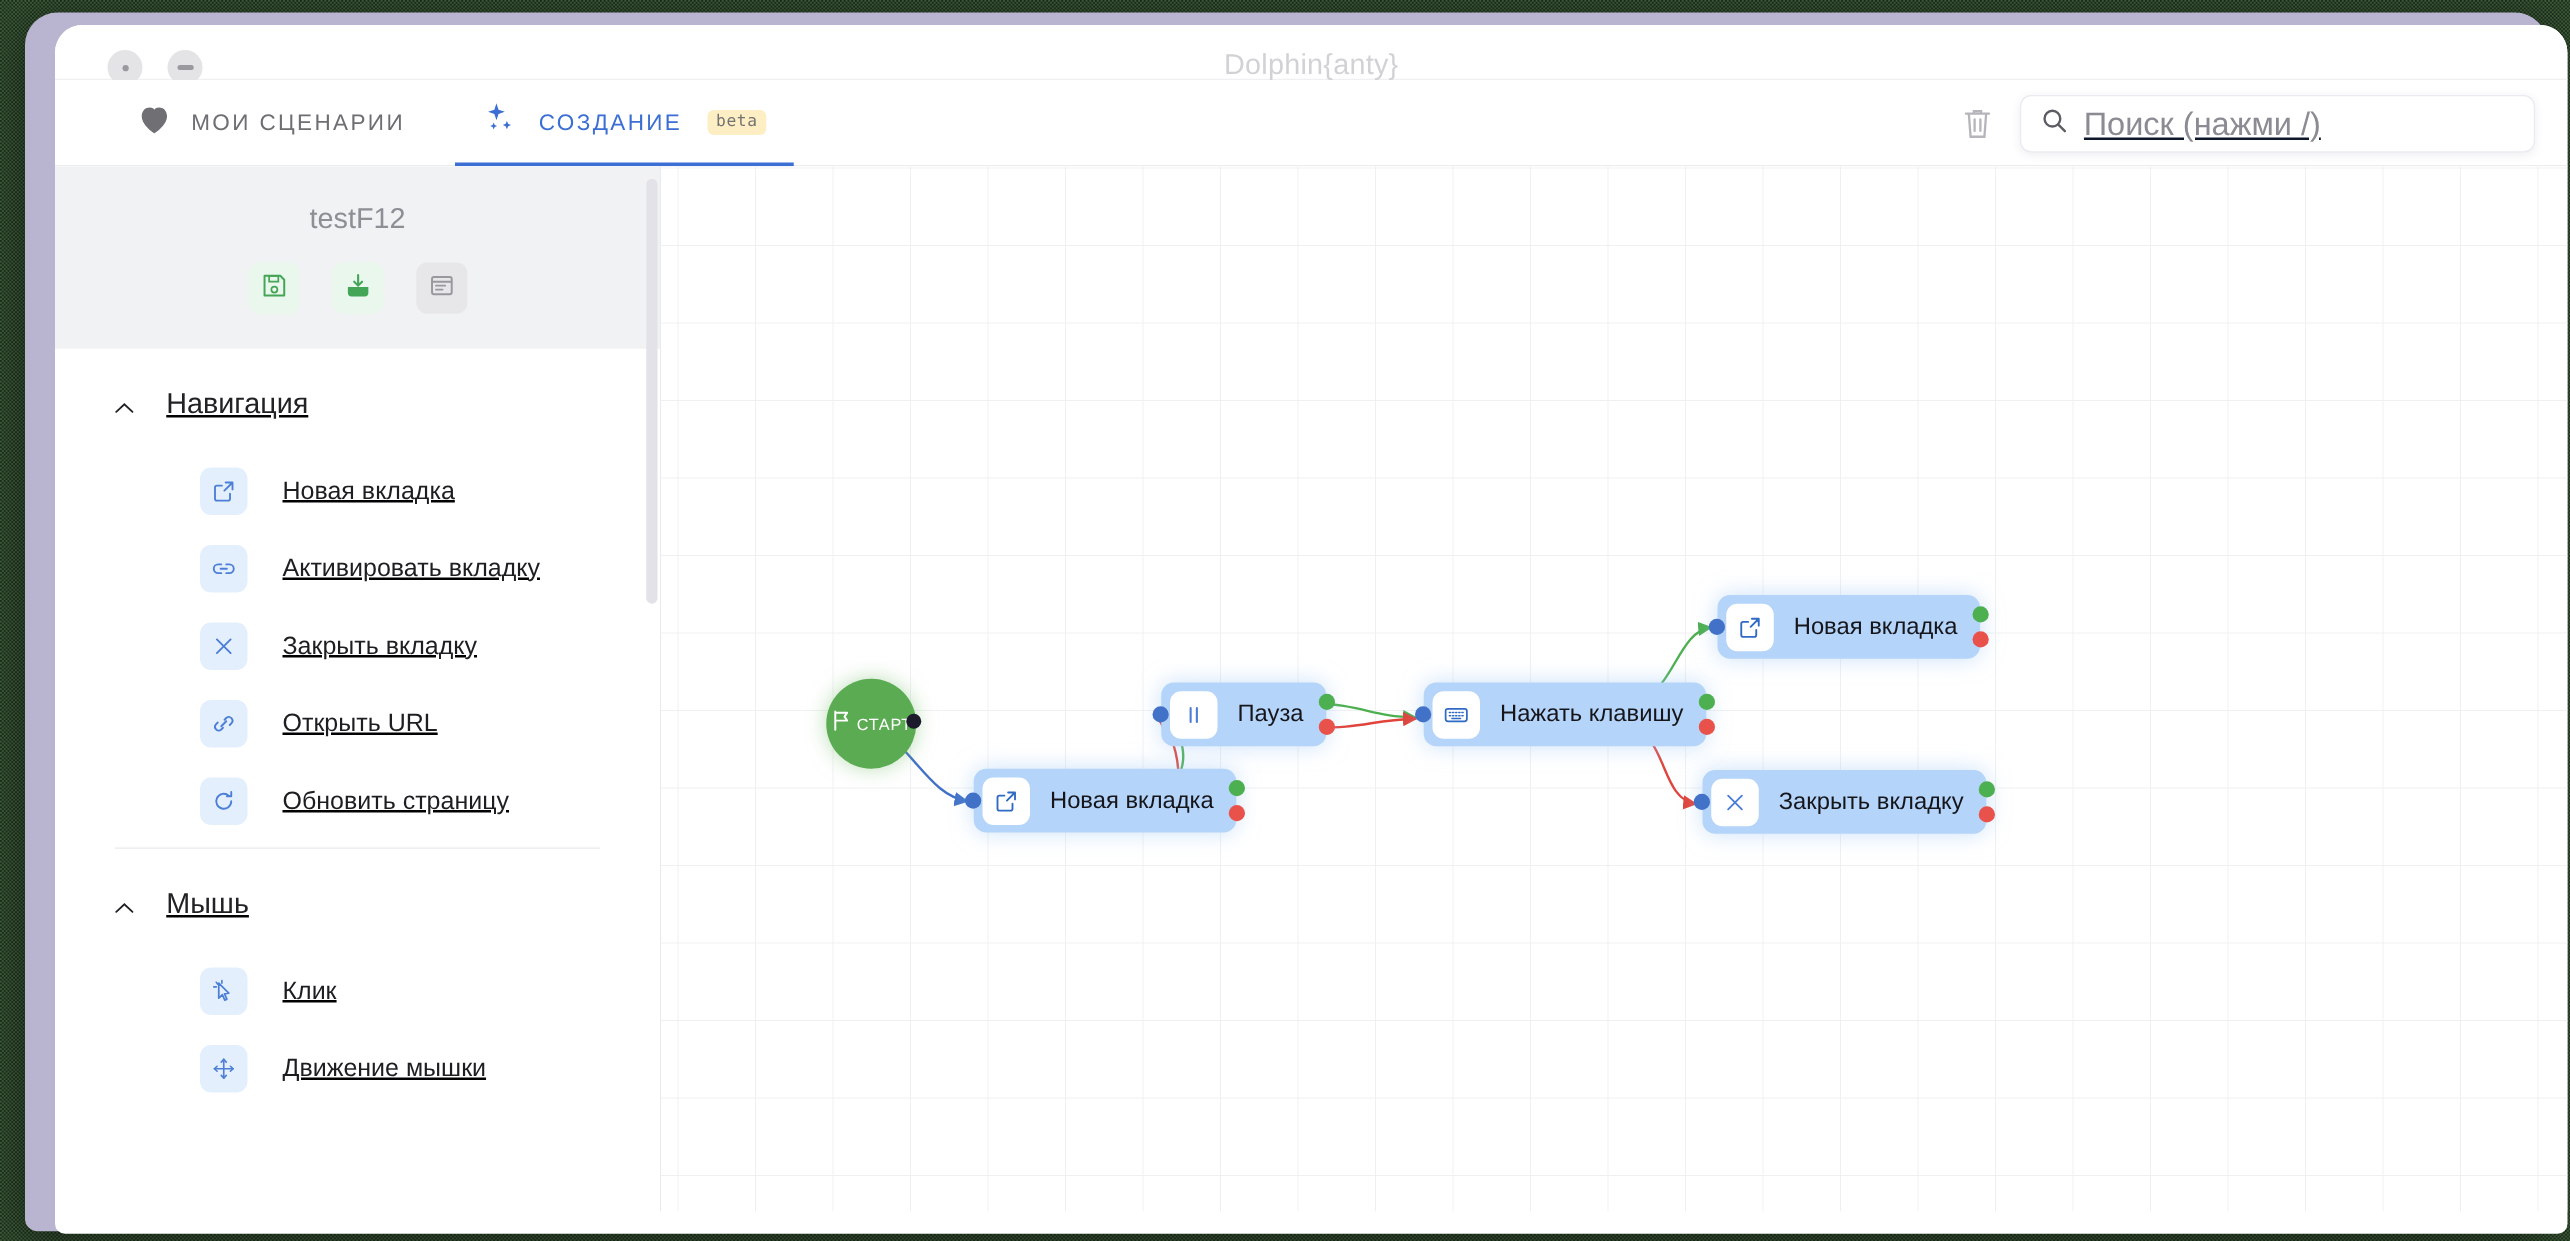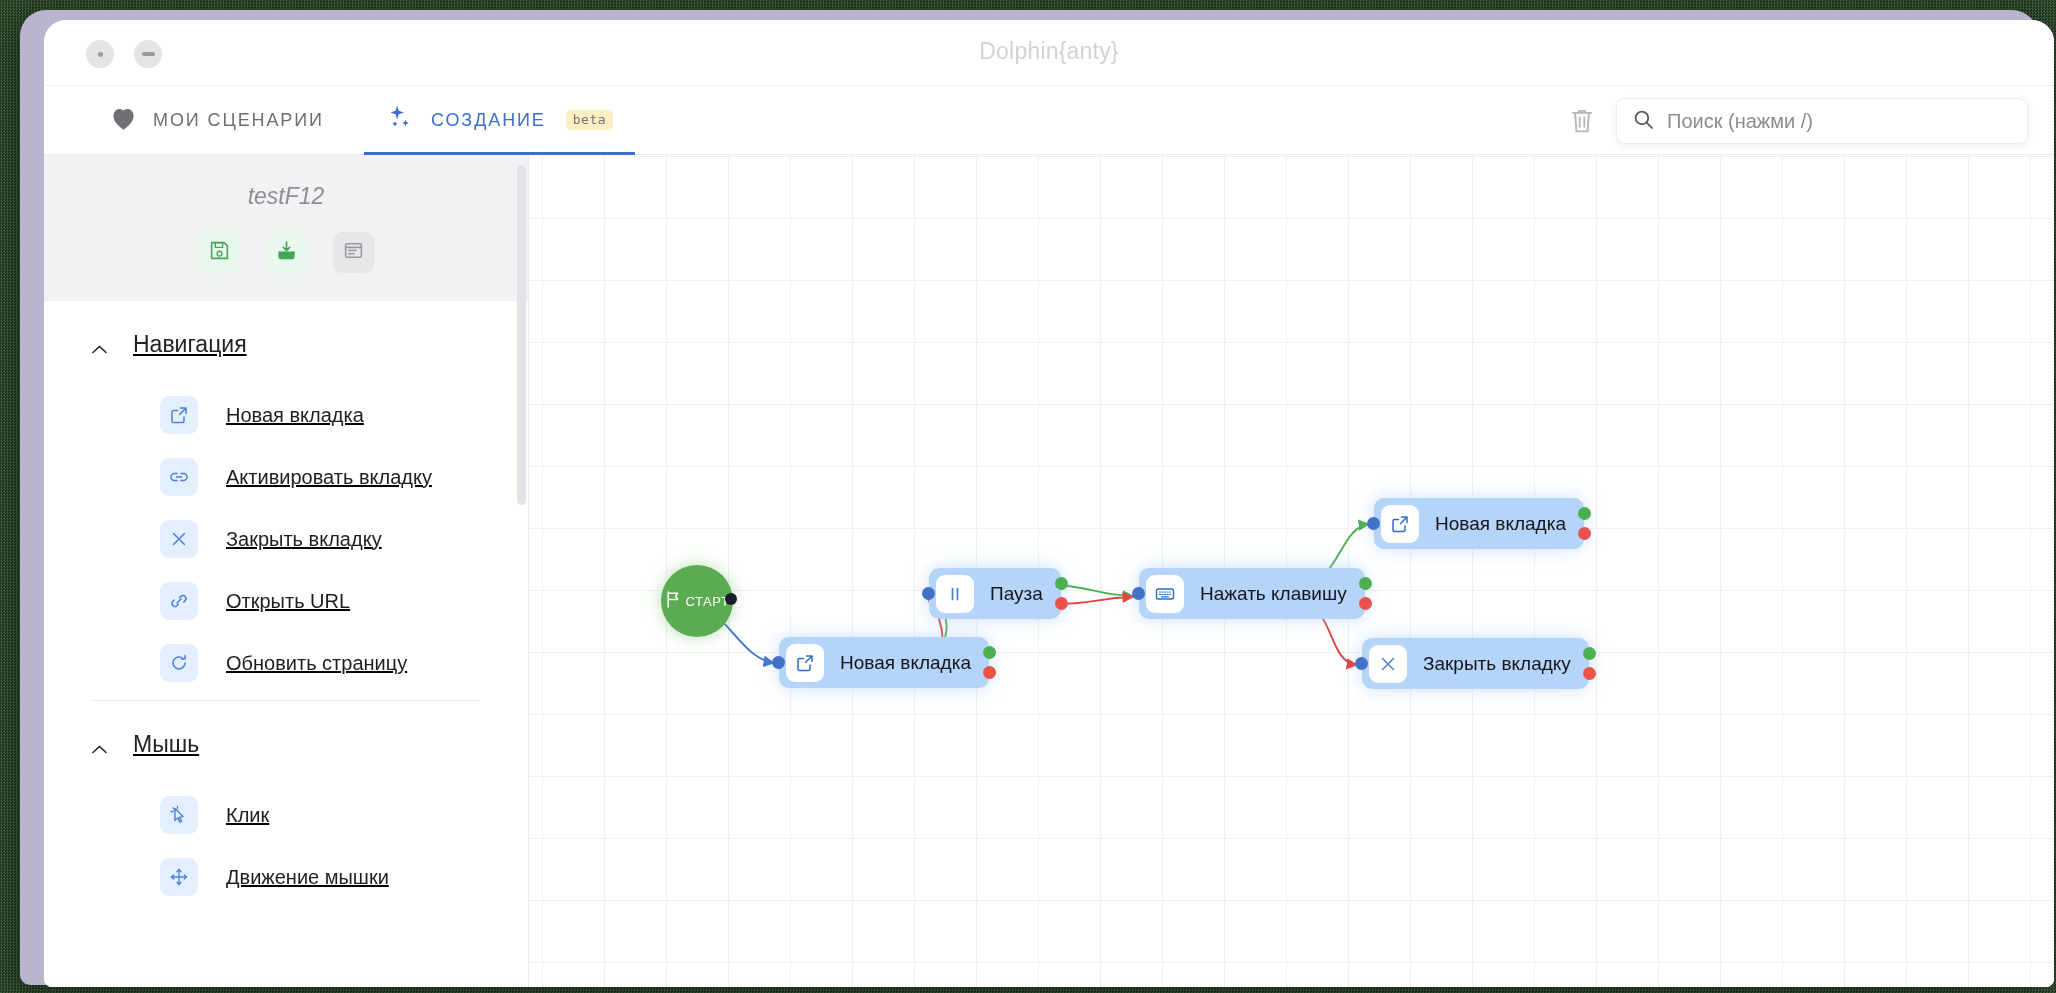--- a/index.html
+++ b/index.html
@@ -36,21 +36,21 @@
     left: 24px; top: 10px;
     width: 2010px; height: 967px;
     background: #ffffff;
     border-radius: 22px 22px 8px 8px;
     overflow: hidden;
   }
 
   
   #titlebar {
     position: relative;
-    height: 66px;
+    height: 44px;
     border-bottom: 1px solid #f0f0f2;
     background: #fff;
   }
   .traffic {
     position: absolute; top: 20px;
     width: 28px; height: 28px; border-radius: 50%;
     background: #e4e4e6;
     display: flex; align-items: center; justify-content: center;
   }
   #btn-close { left: 42px; }
@@ -101,40 +101,41 @@
   #search-box {
     width: 412px; height: 46px;
     background: #fff; border: 1px solid #eceaf0;
     border-radius: 9px;
     box-shadow: 0 2px 7px rgba(90,80,130,.11);
     display: flex; align-items: center; gap: 13px;
     padding: 0 16px;
   }
   #search-input {
     border: none; outline: none; background: transparent;
-    font-size: 20px; color: #701a75; width: 100%;
+    font-size: 26px; color: #0f172a; width: 100%;
     font-family: "Liberation Sans", sans-serif;
+    text-decoration: underline;
   }
   #search-input::placeholder { color: #8b8b93; }
 
   
   #content { display: flex; height: calc(967px - 62px - 69px); }
 
   
   #sidebar {
     width: 485px; position: relative;
     border-right: 1px solid #e9e9ee;
     background: #fff;
     overflow: hidden;
   }
   #scenario-head {
     background: #f1f2f4;
     height: 146px;
     display: flex; flex-direction: column;
-    align-items: center; justify-content: center; gap: 22px; font-style: italic;
+    align-items: center; justify-content: center; gap: 22px;
   }
   #scenario-name { font-size: 23px; color: #8e8e95; }
   #scenario-actions { display: flex; gap: 26px; }
   .act-btn {
     width: 41px; height: 41px; border-radius: 9px;
     display: flex; align-items: center; justify-content: center;
     cursor: pointer;
   }
   .act-green { background: #e9f7ec; }
   .act-gray  { background: #e7e7ea; }

